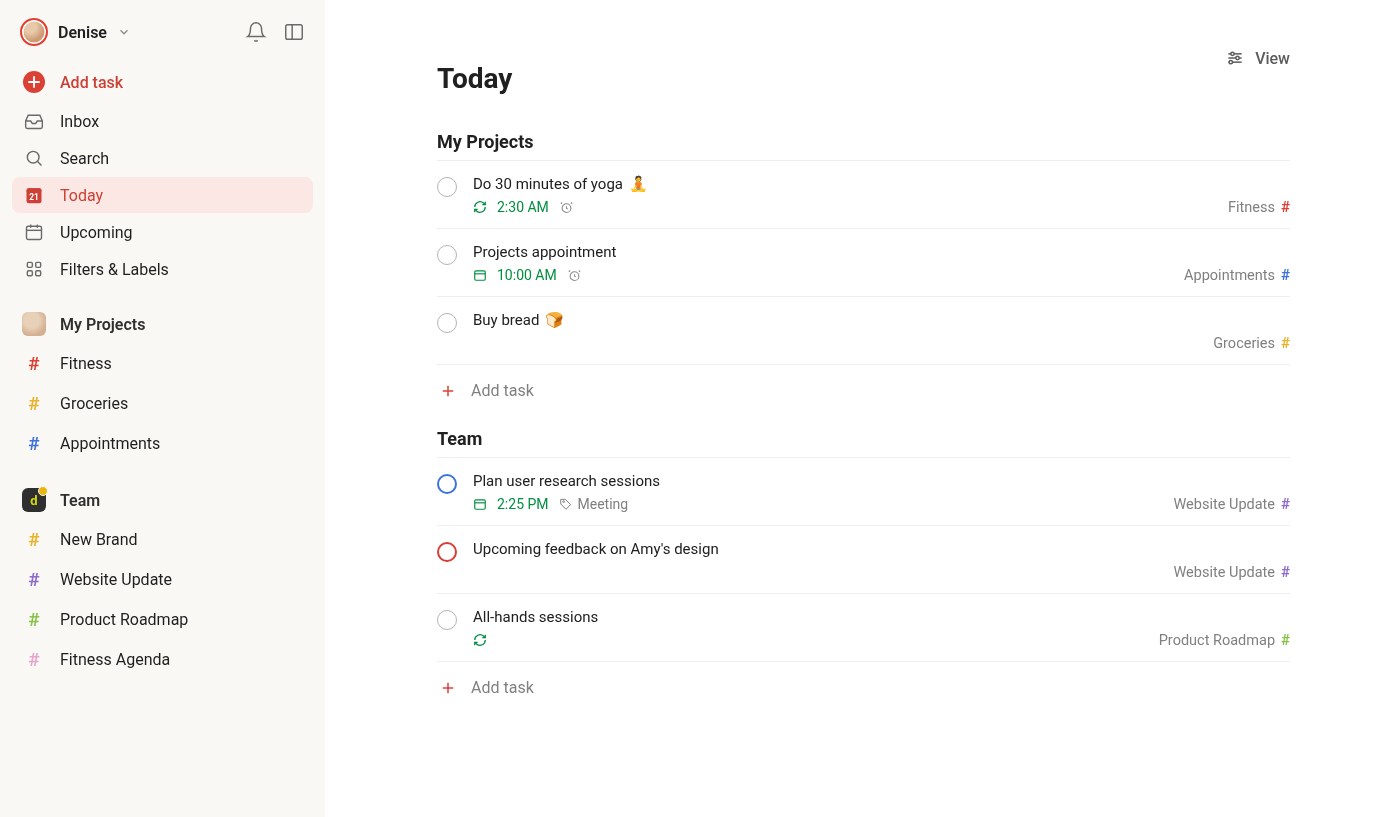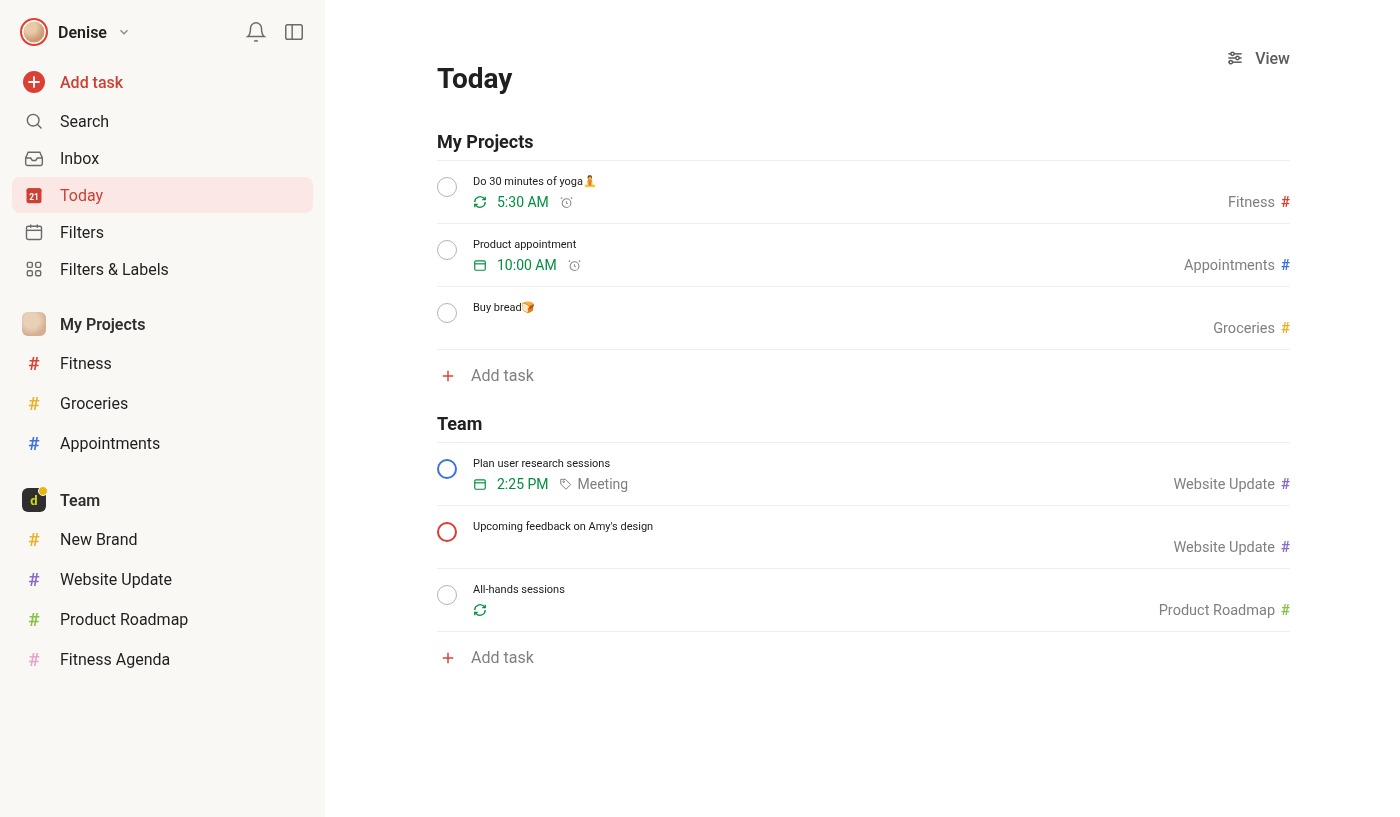--- a/index.html
+++ b/index.html
@@ -130,21 +130,21 @@
     }
     .task:last-of-type { }
     .check {
       width:20px; height:20px; border-radius:50%;
       border:1.8px solid #b4b4b4;
       margin-right:16px; margin-top:2px; flex-shrink:0;
     }
     .check.blue { border-color:#3d72dd; border-width:2px; }
     .check.red { border-color:#da3c33; border-width:2px; }
     .task-body { flex:1; }
-    .task-title { font-size:11px; margin-bottom:5px; display:flex; align-items:center; }
+    .task-title { font-size:15px; margin-bottom:5px; display:flex; align-items:center; gap:6px; }
     .task-meta {
       display:flex; justify-content:space-between; align-items:center;
       font-size:14px;
     }
     .meta-left { display:flex; align-items:center; gap:10px; color:#018f3f; }
     .meta-left .cal { display:flex; align-items:center; gap:4px; }
     .meta-left .alarm { color:#8a8a8a; }
     .meta-right { display:flex; align-items:center; gap:6px; color:#808080; font-size:14.5px; }
     .meta-right .hash-sm { font-size:15px; font-weight:600; }
 
@@ -196,35 +196,35 @@
           <circle cx="12" cy="12" r="11" fill="#db4035"></circle>
           <path d="M12 7v10M7 12h10" stroke="#fff" stroke-width="1.8" stroke-linecap="round"></path>
         </svg>
     </span>
     <span>Add task</span>
   </div>
 
   <div class="nav-item">
     <span class="icon-slot">
       <svg width="20" height="20" viewBox="0 0 24 24" fill="none" stroke="currentColor" stroke-width="1.7">
+          <path d="M22 12h-6l-2 3h-4l-2-3H2"></path>
+          <path d="M5 5h14l3 7v7a2 2 0 0 1-2 2H4a2 2 0 0 1-2-2v-7z"></path>
+        </svg>
+    </span>
+    <span>Inbox</span>
+  </div>
+
+  <div class="nav-item">
+    <span class="icon-slot">
+      <svg width="20" height="20" viewBox="0 0 24 24" fill="none" stroke="currentColor" stroke-width="1.7">
           <circle cx="11" cy="11" r="7"></circle>
           <line x1="21" y1="21" x2="16" y2="16"></line>
         </svg>
     </span>
     <span>Search</span>
-  </div>
-
-  <div class="nav-item">
-    <span class="icon-slot">
-      <svg width="20" height="20" viewBox="0 0 24 24" fill="none" stroke="currentColor" stroke-width="1.7">
-          <path d="M22 12h-6l-2 3h-4l-2-3H2"></path>
-          <path d="M5 5h14l3 7v7a2 2 0 0 1-2 2H4a2 2 0 0 1-2-2v-7z"></path>
-        </svg>
-    </span>
-    <span>Inbox</span>
   </div>
 
   <div class="nav-item active">
     <span class="icon-slot">
       <svg width="20" height="20" viewBox="0 0 24 24">
           <rect x="3" y="4" width="18" height="18" rx="3" fill="#cd4035"></rect>
           <rect x="3" y="4" width="18" height="5" rx="3" fill="#cd4035"></rect>
           <text x="12" y="18" text-anchor="middle" font-size="10" font-weight="700" fill="#fff">21</text>
         </svg>
     </span>
@@ -233,21 +233,21 @@
 
   <div class="nav-item">
     <span class="icon-slot">
       <svg width="20" height="20" viewBox="0 0 24 24" fill="none" stroke="currentColor" stroke-width="1.7">
           <rect x="3" y="5" width="18" height="16" rx="2"></rect>
           <line x1="3" y1="10" x2="21" y2="10"></line>
           <line x1="8" y1="3" x2="8" y2="7"></line>
           <line x1="16" y1="3" x2="16" y2="7"></line>
         </svg>
     </span>
-    <span>Filters</span>
+    <span>Upcoming</span>
   </div>
 
   <div class="nav-item">
     <span class="icon-slot">
       <svg width="20" height="20" viewBox="0 0 24 24" fill="none" stroke="currentColor" stroke-width="1.7">
           <rect x="4" y="4" width="6" height="6" rx="1.5"></rect>
           <rect x="14" y="4" width="6" height="6" rx="1.5"></rect>
           <rect x="4" y="14" width="6" height="6" rx="1.5"></rect>
           <rect x="14" y="14" width="6" height="6" rx="1.5"></rect>
         </svg>
@@ -326,42 +326,42 @@
         <div class="task-meta">
           <div class="meta-left">
             <span>
               <svg width="14" height="14" viewBox="0 0 24 24" fill="none" stroke="#018f3f" stroke-width="2.2">
                   <path d="M3 12a9 9 0 0 1 15-6.7L21 8"></path>
                   <path d="M21 3v5h-5"></path>
                   <path d="M21 12a9 9 0 0 1-15 6.7L3 16"></path>
                   <path d="M3 21v-5h5"></path>
                 </svg>
             </span>
-            <span>5:30 AM</span>
+            <span>2:30 AM</span>
             <span class="alarm">
               <svg width="15" height="15" viewBox="0 0 24 24" fill="none" stroke="currentColor" stroke-width="1.7">
                   <circle cx="12" cy="13" r="7"></circle>
                   <path d="M12 10v3l2 1"></path>
                   <path d="M5 4 3 6M19 4l2 2"></path>
                 </svg>
             </span>
           </div>
           <div class="meta-right">
             <span>Fitness</span>
             <span class="hash-sm" style="color:#db4035">#</span>
           </div>
         </div>
       </div>
     </div>
 
     <div class="task">
       <span class="check"></span>
       <div class="task-body">
         <div class="task-title">
-          <span>Product appointment</span>
+          <span>Projects appointment</span>
         </div>
         <div class="task-meta">
           <div class="meta-left">
             <span class="cal">
               <svg width="14" height="14" viewBox="0 0 24 24" fill="none" stroke="#018f3f" stroke-width="2">
                   <rect x="3" y="5" width="18" height="16" rx="2"></rect>
                   <line x1="3" y1="10" x2="21" y2="10"></line>
                 </svg>
             </span>
             <span>10:00 AM</span>

